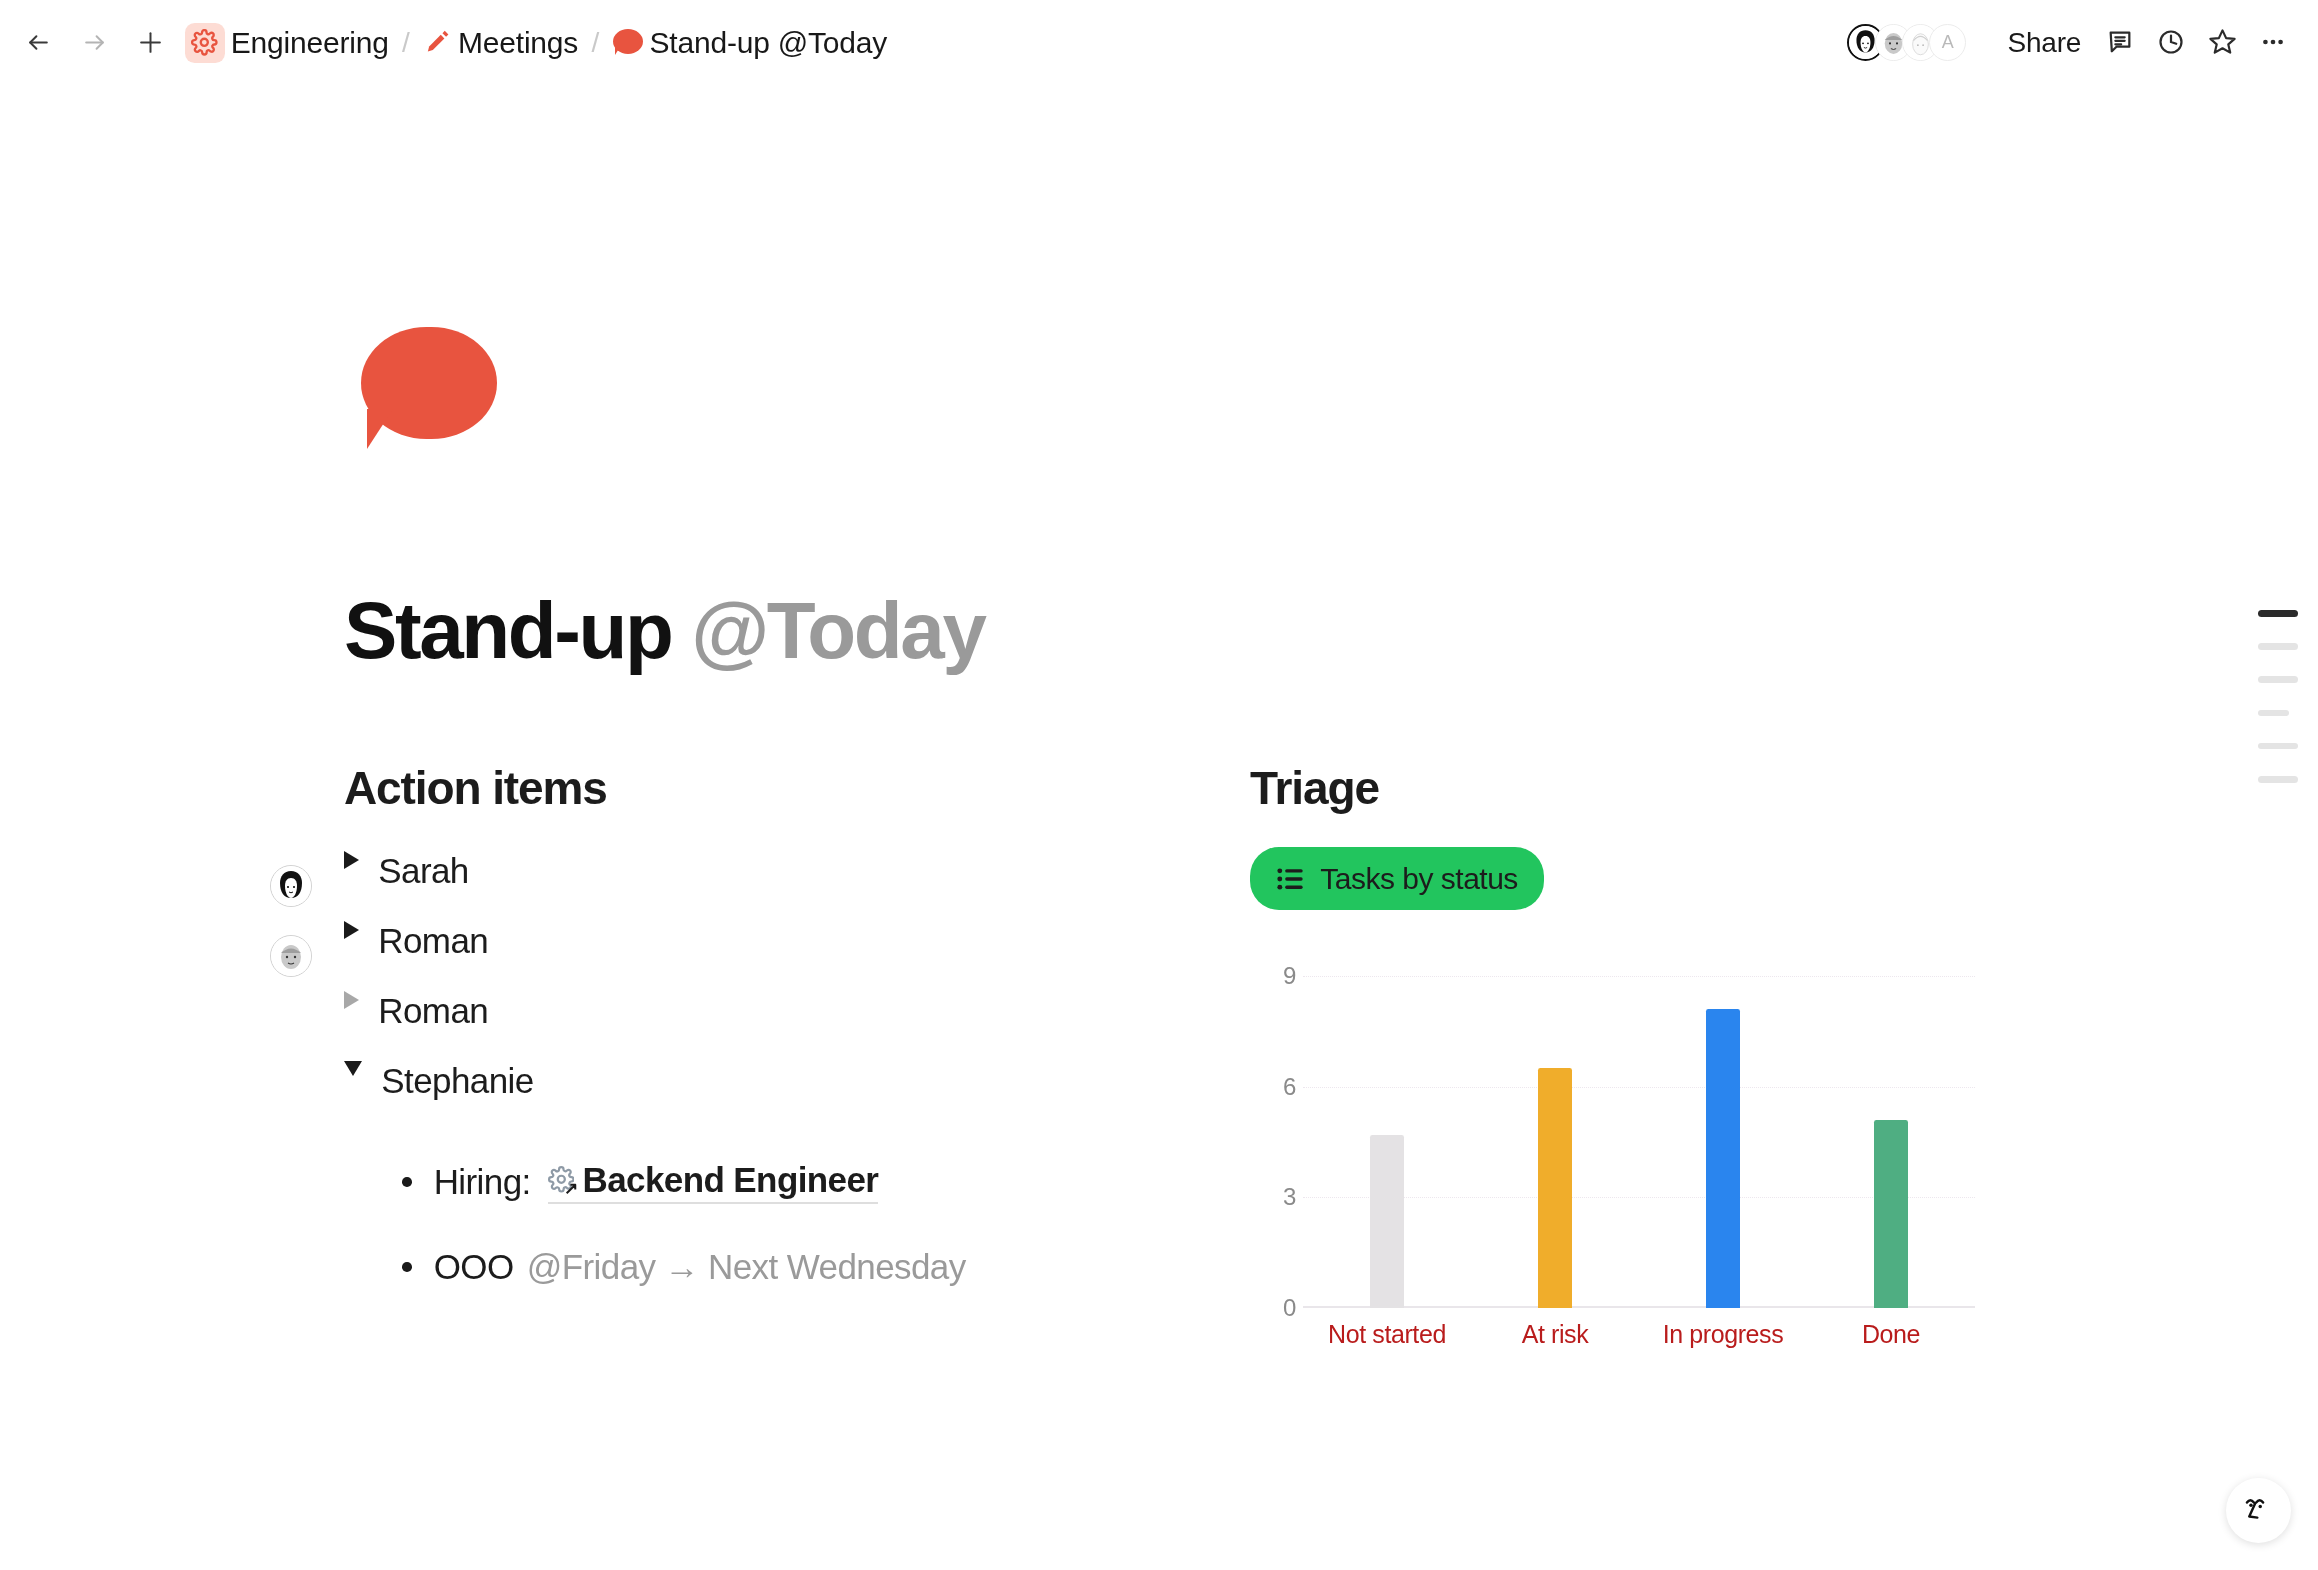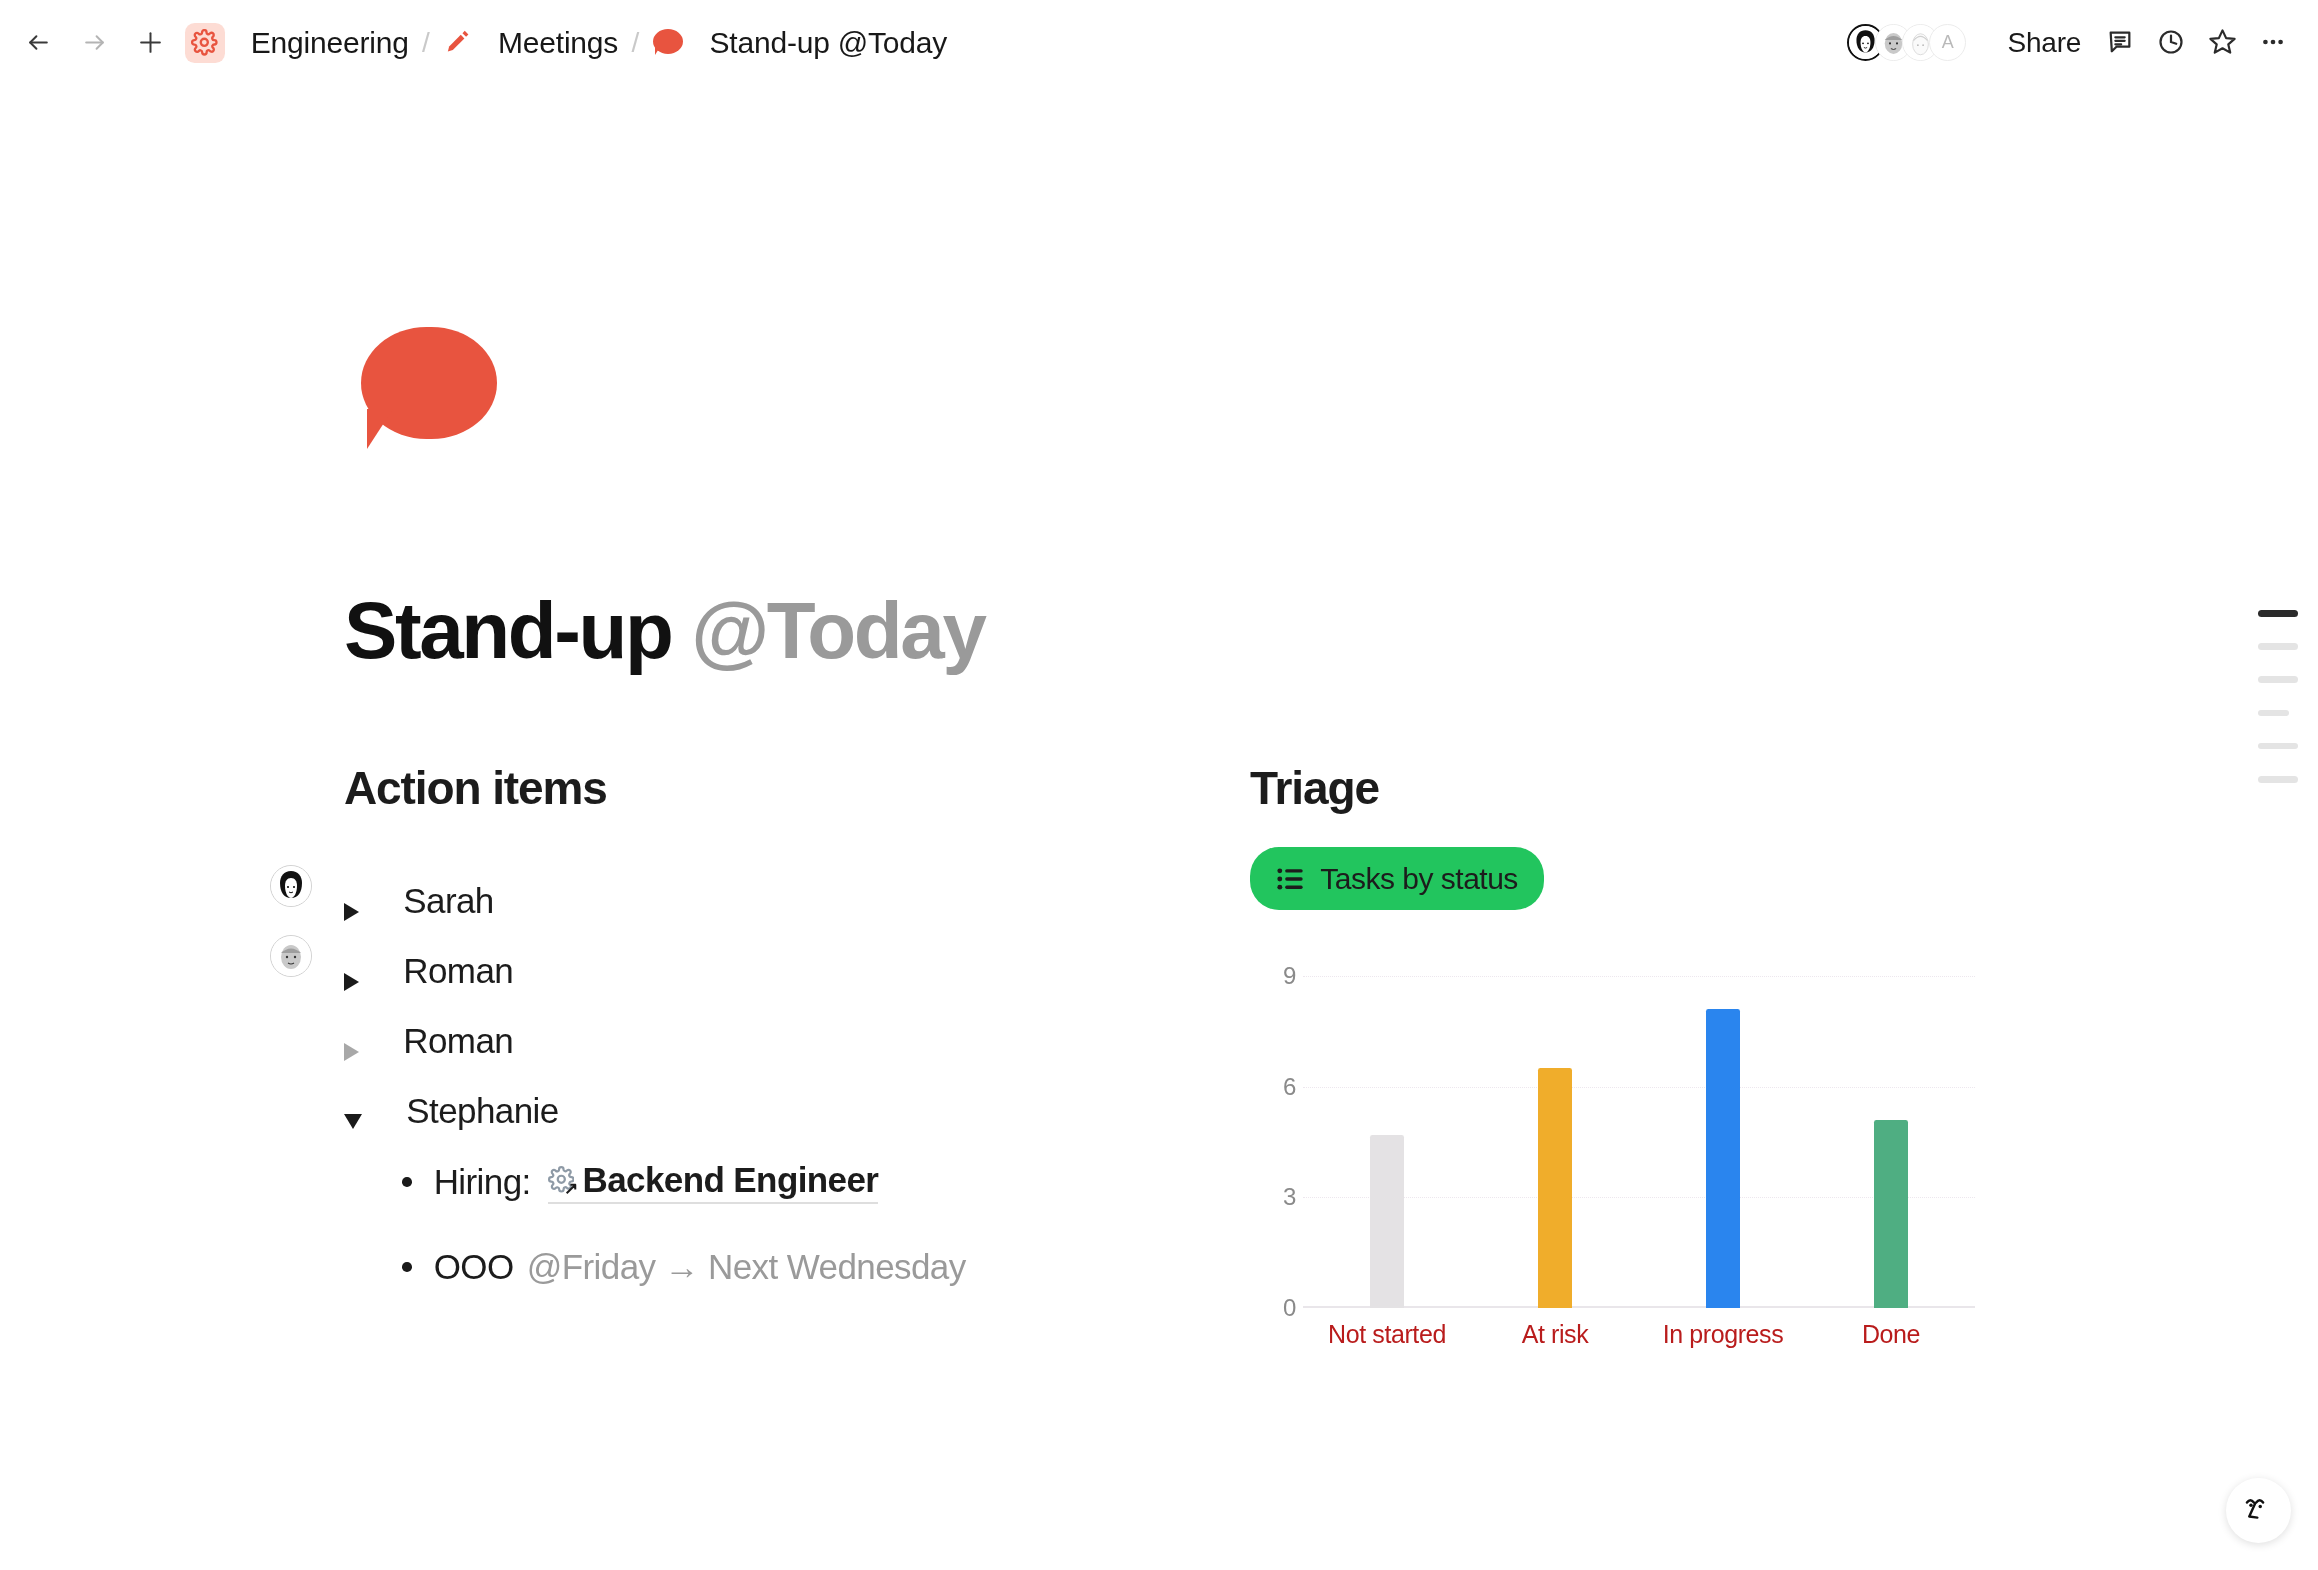--- a/index.html
+++ b/index.html
@@ -19,21 +19,21 @@
   }
   .nav-group { display: flex; align-items: center; gap: 11px; margin-left: 15.7px; }
   .nav-btn {
     width: 45px; height: 45px; border-radius: 7.2px;
     display: flex; align-items: center; justify-content: center;
     background: transparent;
   }
   .nav-btn svg { display: block; }
 
   .crumbs { display: flex; align-items: center; margin-left: 12px; gap: 0; }
-  .crumb { display: flex; align-items: center; gap: 26px; }
+  .crumb { display: flex; align-items: center; gap: 6px; }
   .crumb-label {
     font-size: 30px; font-weight: 400; color: #181818;
     letter-spacing: -0.2px; white-space: nowrap;
   }
   .crumb-sep {
     font-size: 28px; color: #c9c9c9; margin: 0 13.3px; font-weight: 300;
   }
   .gear-chip {
     width: 40px; height: 40px; border-radius: 9.7px;
     background: #fddcd4;
@@ -113,23 +113,22 @@
   .col-left { position: absolute; left: 344px; top: 680px; width: 785px; }
   .col-right { position: absolute; left: 1250px; top: 680px; width: 749px; }
 
   .section-h2 {
     font-size: 46px; font-weight: 700; color: #1c1c1c;
     letter-spacing: -1.1px; line-height: 1;
   }
 
   .ai-list { margin-top: 40px; }
   .ai-row {
-    display: flex; align-items: flex-end; height: 70px;
+    display: flex; align-items: flex-start; height: 70px;
     position: relative;
-    gap: 25px;
   }
   .ai-avatar {
     position: absolute; left: -74px; top: 50%;
     transform: translateY(-50%);
     width: 42px; height: 42px; border-radius: 50%;
     background: #fff; border: 1.8px solid #d2d2d2; overflow: hidden;
   }
   .ai-avatar svg { display: block; width: 100%; height: 100%; }
   .tri {
     width: 0; height: 0; margin-right: 19.3px; flex: none;

